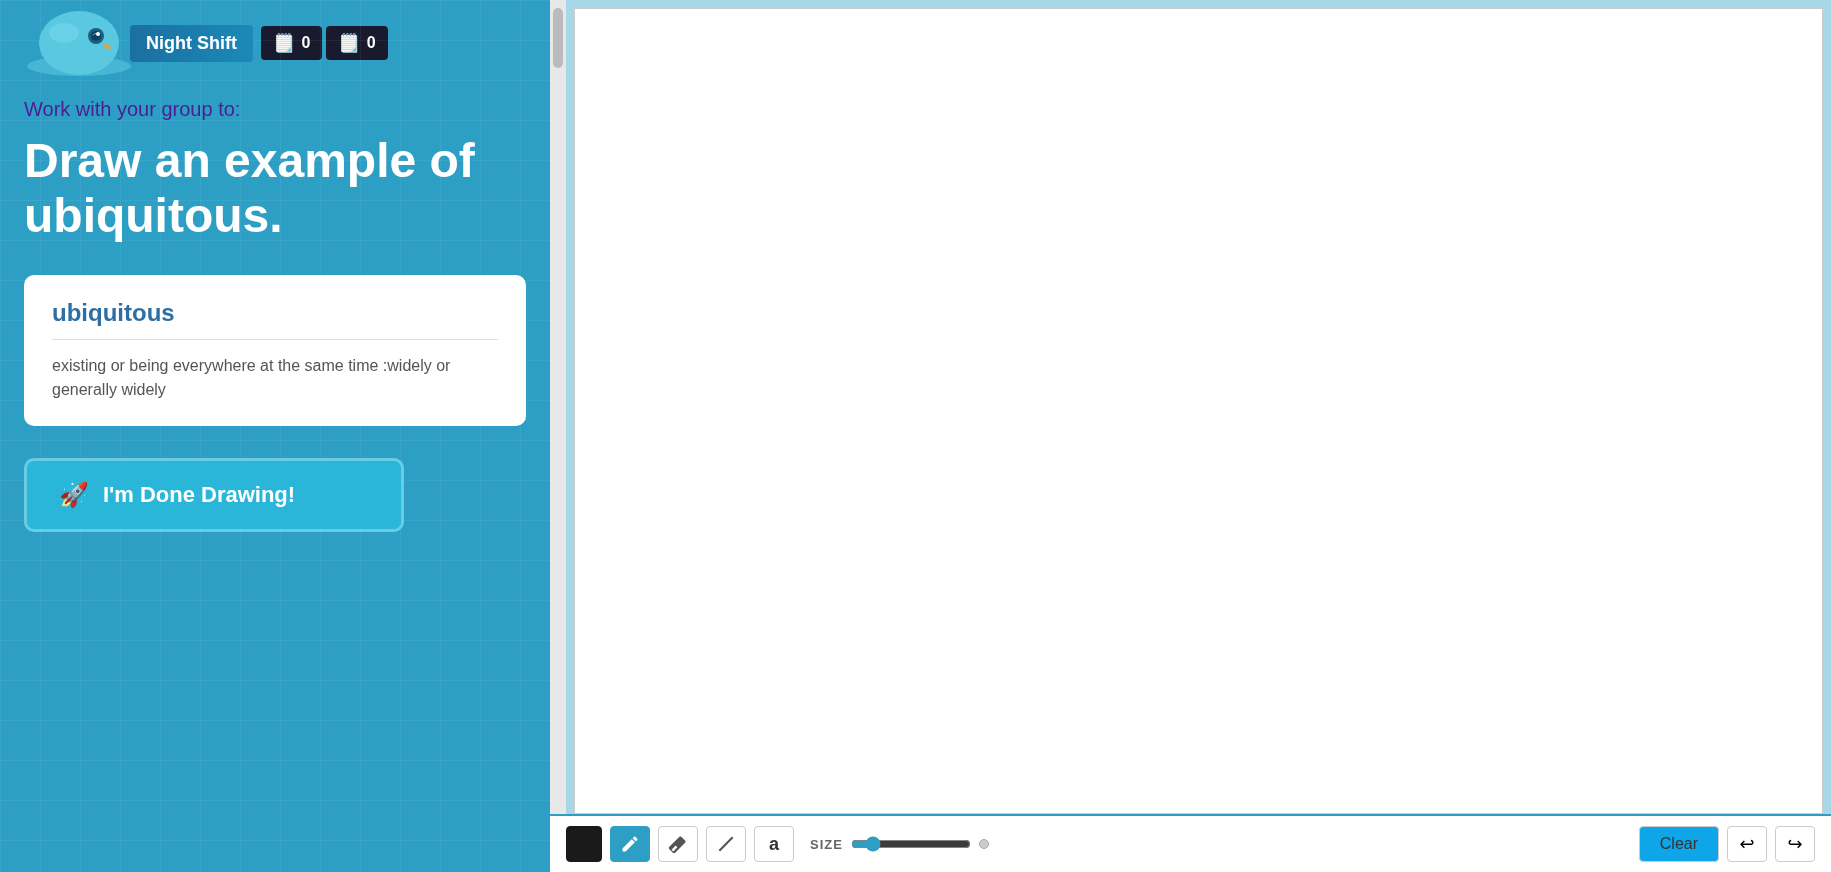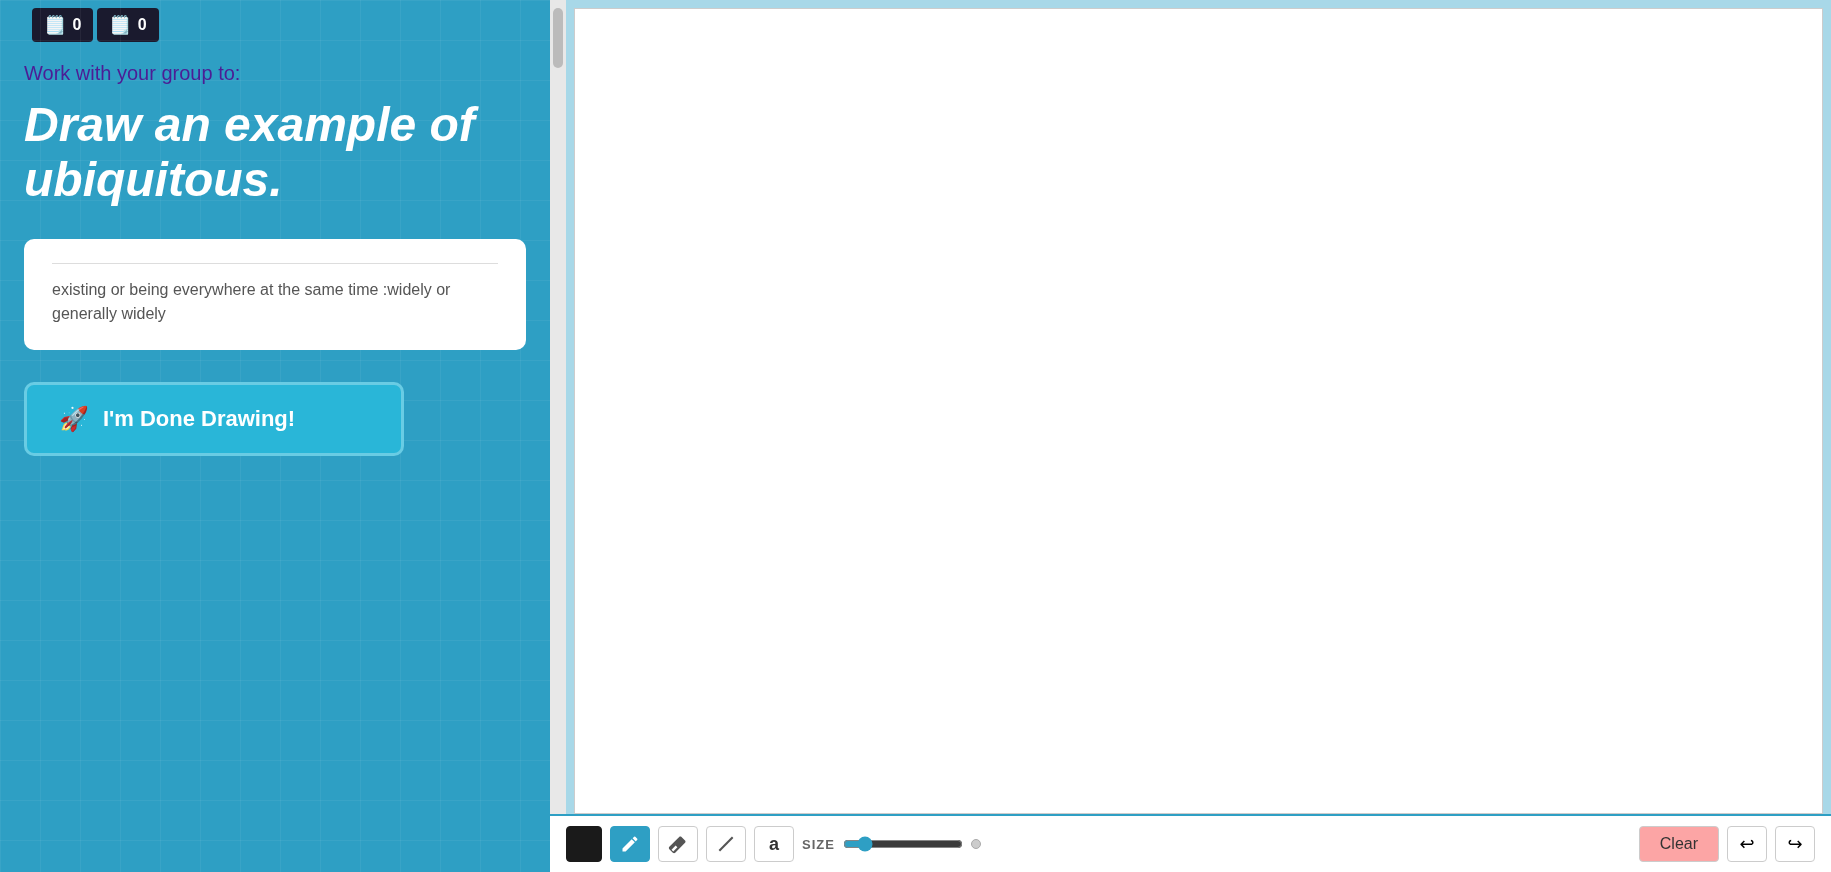--- a/index.html
+++ b/index.html
@@ -106,21 +106,20 @@
     }
 
     .main-prompt {
       color: white;
       font-size: 48px;
       font-weight: 900;
       line-height: 1.15;
       margin-bottom: 32px;
       position: relative;
       z-index: 1;
-      font-style: italic;
     }
 
     .word-card {
       background: white;
       border-radius: 10px;
       padding: 24px 28px;
       margin-bottom: 32px;
       position: relative;
       z-index: 1;
     }
@@ -234,20 +233,21 @@
       border-color: #1a1a1a;
       width: 36px;
       height: 36px;
       border-radius: 4px;
     }
 
     .size-control {
       display: flex;
       align-items: center;
       gap: 8px;
+      margin-left: 8px;
     }
 
     .size-label {
       font-size: 13px;
       color: #666;
       font-weight: bold;
       letter-spacing: 1px;
     }
 
     .size-slider {
@@ -265,21 +265,21 @@
 
     .toolbar-right {
       margin-left: auto;
       display: flex;
       align-items: center;
       gap: 8px;
     }
 
     .clear-btn {
       border: 1px solid #ccc;
-      background: #fca5a5;
+      background: #0ea5e9;
       padding: 8px 20px;
       border-radius: 4px;
       cursor: pointer;
       font-size: 16px;
       color: #333;
     }
 
     .undo-redo-btn {
       border: 1px solid #ccc;
       background: white;
@@ -297,37 +297,60 @@
       width: 20px;
       height: 20px;
     }
   </style>
 </head>
 <body>
 
 <div class="left-panel">
 
   <div class="header-bar">
+    <div class="logo-area">
+      <div class="logo-hat">
+
+        <svg viewBox="0 0 110 70" xmlns="http://www.w3.org/2000/svg">
+
+          <ellipse cx="55" cy="58" rx="52" ry="10" fill="#4ab8d8" opacity="0.9"></ellipse>
+
+          <ellipse cx="55" cy="35" rx="40" ry="32" fill="#5ac8e0"></ellipse>
+
+          <ellipse cx="40" cy="25" rx="15" ry="10" fill="#7adcf0" opacity="0.5"></ellipse>
+
+          <circle cx="72" cy="28" r="8" fill="#1a6080"></circle>
+          <circle cx="72" cy="28" r="5" fill="#0d4060"></circle>
+          <circle cx="74" cy="26" r="2" fill="white"></circle>
+
+          <path d="M68 28 Q72 22 76 28 Q72 24 68 28" fill="#c0e8ff" opacity="0.8"></path>
+
+          <path d="M80 35 Q90 38 85 42 Q80 40 80 35" fill="#f0a020"></path>
+        </svg>
+      </div>
+      <div class="app-name">Night Shift</div>
+    </div>
     <div class="score-area">
       <div class="score-box">
         <span class="doc-icon">🗒️</span>
         <span>0</span>
       </div>
       <div class="score-box">
         <span class="doc-icon">🗒️</span>
         <span>0</span>
       </div>
     </div>
   </div>
 
   <div class="instruction-text">Work with your group to:</div>
 
   <div class="main-prompt">Draw an example of ubiquitous.</div>
 
   <div class="word-card">
+    <div class="word-title">ubiquitous</div>
     <hr class="divider">
     <div class="definition">existing or being everywhere at the same time :widely or generally widely</div>
   </div>
 
   <button class="done-button">
     <span style="font-size:24px;">🚀</span>
     <span>I'm Done Drawing!</span>
   </button>
 
 </div>

